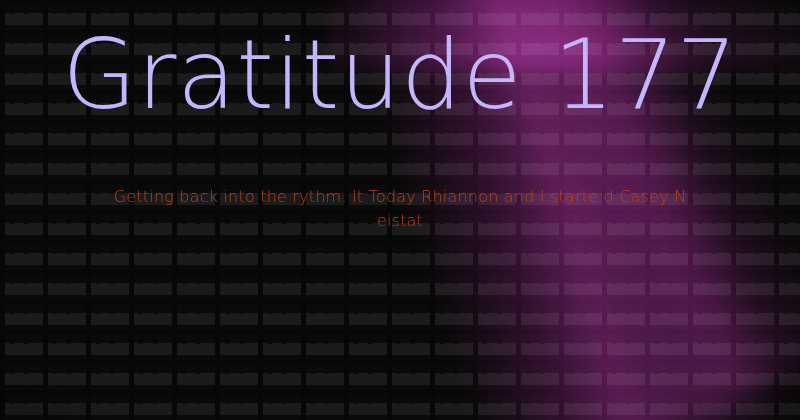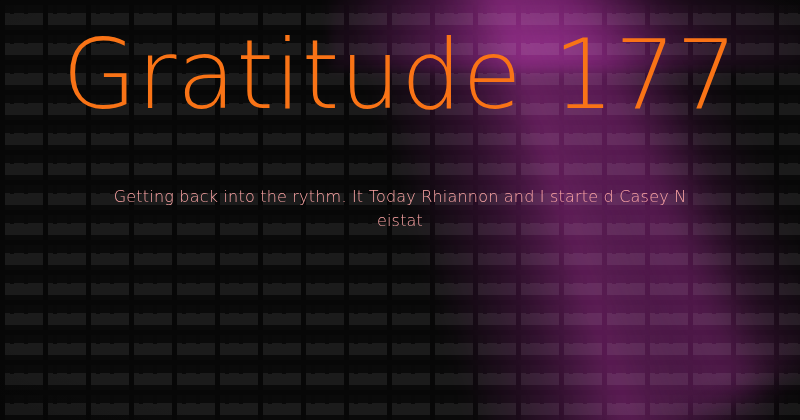--- a/index.html
+++ b/index.html
@@ -126,36 +126,36 @@
     flex-direction: column;
     align-items: center;
     pointer-events: none;
   }
   #title {
     position: absolute;
     left: 0;
     right: 0;
     top: 22px;
     text-align: center;
-    color: #f97316;
+    color: #c4b5fd;
     font-family: "DejaVu Sans", sans-serif;
     font-weight: 300;
     font-size: 96px;
     line-height: 1.12;
     letter-spacing: 0.5px;
     white-space: nowrap;
   }
   #subtitle {
     position: absolute;
     left: 50%;
     transform: translateX(-50%);
     top: 185px;
     width: 580px;
     text-align: center;
-    color: #fca5a5;
+    color: #c2410c;
     font-family: "DejaVu Sans", sans-serif;
     font-weight: 300;
     font-size: 16px;
     line-height: 24px;
     letter-spacing: 0.2px;
     word-break: break-all;
   }
 </style>
 </head>
 <body>

